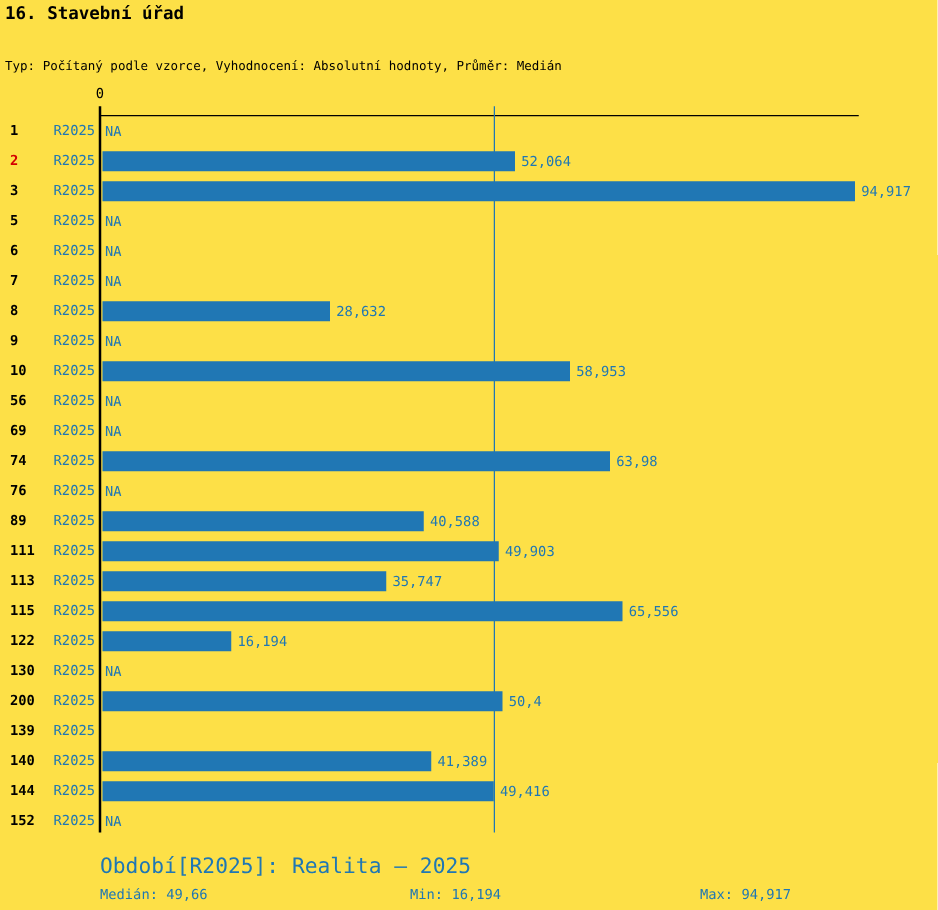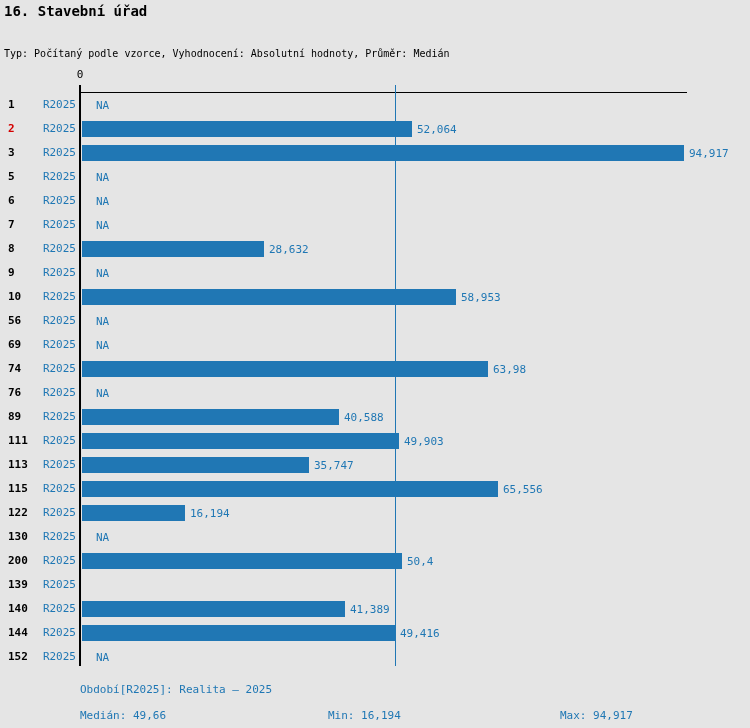--- a/index.html
+++ b/index.html
@@ -4,21 +4,21 @@
 <style>
   html, body {
     margin: 0;
     padding: 0;
     background: #ffffff;
     width: 750px;
     height: 728px;
     font-family: "DejaVu Sans Mono", "Liberation Mono", monospace;
     overflow: hidden;
   }
-  .page { position: relative; width: 750px; height: 728px; background: #e5e5e5; }
+  .page { position: relative; width: 750px; height: 728px; background: #fde047; }
 
   
   .hdr-title    { position: absolute; left: 4px; top: 3px;  font-size: 14px; font-weight: bold; color: #000; white-space: pre; }
   .hdr-subtitle { position: absolute; left: 4px; top: 25px; font-size: 14px; font-weight: bold; color: #000; white-space: pre; }
   .hdr-meta     { position: absolute; left: 4px; top: 48px; font-size: 10px; color: #000; white-space: pre; }
 
   
   .zero-label  { position: absolute; left: 70px; top: 68px; width: 20px; text-align: center; font-size: 11px; color: #000; }
   .top-line    { position: absolute; left: 80px; top: 92px; width: 607px; height: 1px; background: #000; }
   .y-axis-line { position: absolute; left: 79px; top: 85px; width: 2px; height: 581px; background: #000; z-index: 2; }
@@ -31,24 +31,24 @@
     font-size: 11px; font-weight: bold; color: #000; line-height: 24px;
   }
   .row-id.red { color: var(--highlight-color, #d40000); }
   .row-period {
     width: 42px; padding-right: 4px; box-sizing: border-box; text-align: right;
     font-size: 11px; color: var(--text-blue, #1f77b4); line-height: 24px;
   }
   .bar-area { flex: 1; display: flex; align-items: center; padding-left: 2px; position: relative; }
   .bar { height: 16px; background: var(--bar-color, #2077b4); flex: 0 0 auto; }
   .val-label { margin-left: 5px; font-size: 11px; color: var(--text-blue, #1f77b4); white-space: pre; }
-  .val-label.na { margin-left: 14px; }
+  .val-label.na { margin-left: 2px; }
 
   
-  .footer-period { position: absolute; left: 80px; top: 683px; font-size: 11px; color: var(--text-blue, #1f77b4); white-space: pre; }
+  .footer-period { position: absolute; left: 80px; top: 683px; font-size: 17px; color: var(--text-blue, #1f77b4); white-space: pre; }
   .footer-median { position: absolute; left: 80px;  top: 709px; font-size: 11px; color: var(--text-blue, #1f77b4); white-space: pre; }
   .footer-min    { position: absolute; left: 328px; top: 709px; font-size: 11px; color: var(--text-blue, #1f77b4); white-space: pre; }
   .footer-max    { position: absolute; left: 528px; top: 709px; font-size: 11px; color: var(--text-blue, #1f77b4); white-space: pre; margin-left: 32px; }
 </style>
 </head>
 <body>
 
 <div class="page">
 
   <div class="hdr-title">16. Stavební úřad</div>

